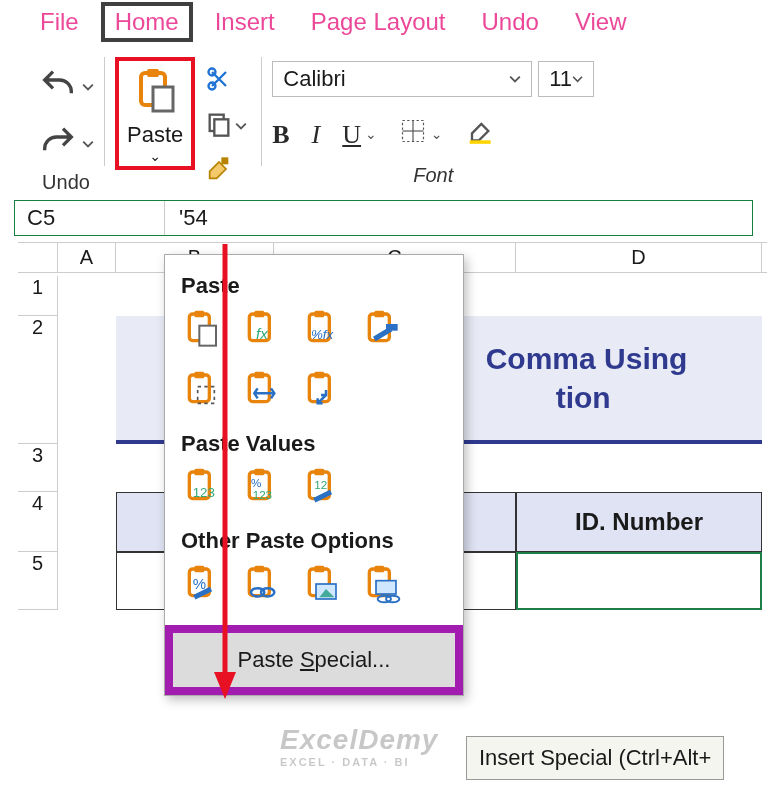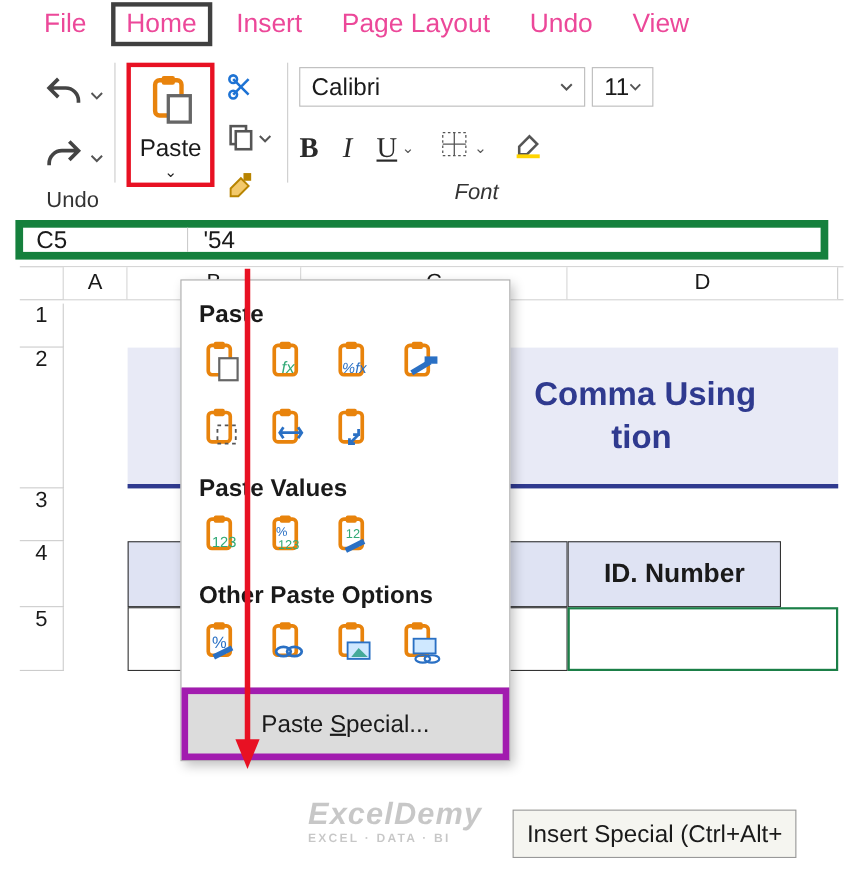--- a/index.html
+++ b/index.html
@@ -101,21 +101,21 @@
     gap: 22px;
     font-size: 26px;
     font-family: "Times New Roman", serif;
     color:#2a2a2a;
   }
   .mini-chev { font-size: 14px; color:#555; }
   
   .editbar {
     display:flex;
     margin: 6px 14px 0 14px;
-    border: 7px solid #15803d;
+    border: 1px solid #15803d;
     background:#fff;
     height: 36px;
   }
   .namebox {
     width: 150px;
     border-right: 1px solid #ccc;
     display:flex;
     align-items:center;
     padding: 0 12px;
     font-size: 22px;
@@ -186,21 +186,21 @@
   
   .hdrcell{
     background:#dfe3f3;
     font-weight:700;
     font-size:24px;
     display:flex;align-items:center;justify-content:center;
     border:1px solid #333;
   }
   .b4{left:58px; top:216px; width:158px; height:60px;}
   .c4{left:216px; top:216px; width:242px; height:60px;}
-  .d4{left:458px; top:216px; width:194px; height:60px;}
+  .d4{left:458px; top:216px; width:246px; height:60px;}
   
   .bodycell{
     font-size:22px;
     display:flex;align-items:center;justify-content:center;
     border:1px solid #333;
   }
   .b5{left:58px; top:276px; width:158px; height:58px;}
   .c5{left:216px; top:276px; width:242px; height:58px;}
   .d5{left:458px; top:276px; width:246px; height:58px; border:2px solid #1b7f47;}
   
@@ -215,21 +215,21 @@
     z-index:10;
   }
   .pp-title{font-weight:700; font-size:22px; margin: 4px 0 10px 0;}
   .pp-row{display:flex; gap:20px; margin-bottom:18px;}
   .paste-special-item{
     margin: 10px -16px 0 -16px;
     padding: 14px 0;
     text-align:center;
     font-size:22px;
     background:#dcdcdc;
-    border:6px solid #a21caf;
+    border:8px solid #a21caf;
   }
   .tooltip-box{
     position:absolute;
     left:466px; top:736px;
     background:#f5f5f0;
     border:1px solid #999;
     padding:8px 12px;
     font-size:22px;
     white-space:nowrap;
     z-index:11;

